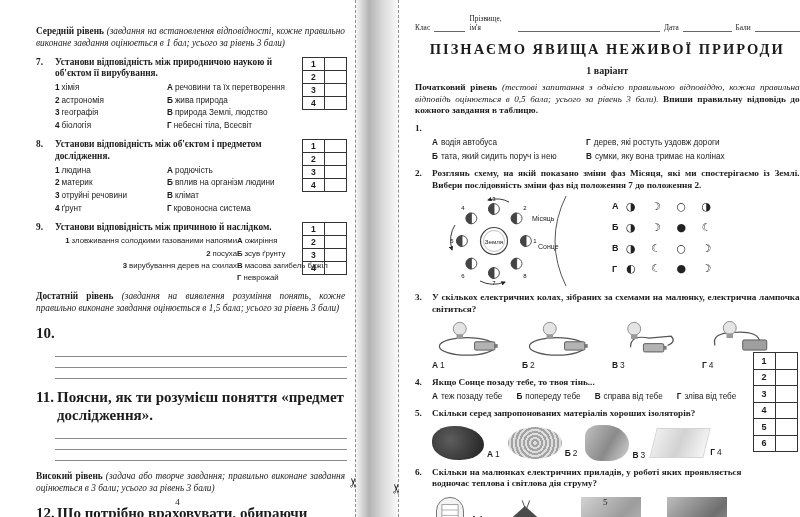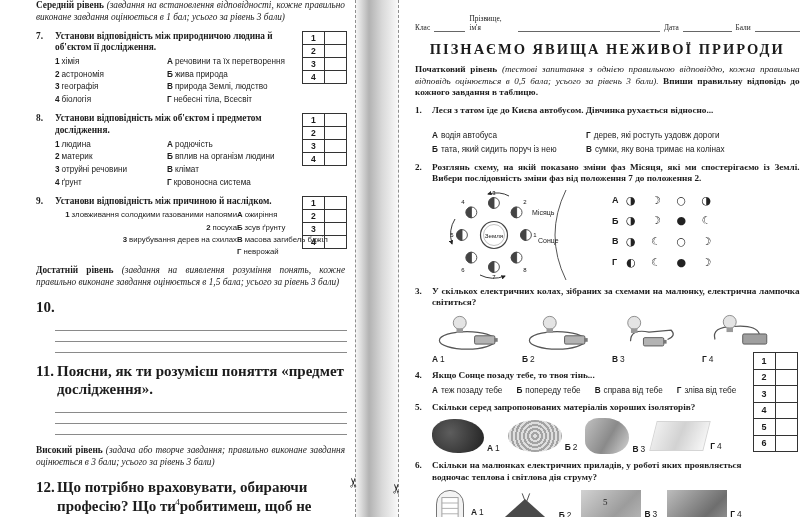--- a/index.html
+++ b/index.html
@@ -2,21 +2,21 @@
 <html><head>
 <meta charset="utf-8">
 <style>
   html,body{margin:0;padding:0;}
   body{width:800px;height:517px;background:#ffffff;position:relative;overflow:hidden;
        font-family:"Liberation Serif",serif;color:#1c1c1c;}
   .spread{position:absolute;inset:0;display:flex;}
 
   
   .page{box-sizing:border-box;background:#fff;position:relative;}
-  .page-left{width:388px;padding:0 6px 0 36px;}
+  .page-left{width:388px;padding:26px 6px 0 36px;}
   .page-right{flex:1;padding:14px 12px 0 16px;}
 
   
   .gutter{width:44px;position:relative;flex:0 0 44px;
     background:linear-gradient(to right,#fbfbfb 0%,#b3b3b3 32%,#d9d9d9 62%,#fbfbfb 100%);}
   .cutline{position:absolute;top:0;bottom:0;width:0;border-left:1px dashed #8f8f8f;}
   .cut-a{left:0;} .cut-b{right:0;}
   .scissors{position:absolute;left:-8px;font-size:13px;color:#222;display:inline-block;
     transform:rotate(-90deg);background:transparent;line-height:1;}
   .sc-a{bottom:28px;} .sc-b{bottom:22px;}
@@ -108,21 +108,21 @@
   <div class="page page-left">
 
     <div class="level">
       <b>Середній рівень</b>
       <i>(завдання на встановлення відповідності, кожне правильно виконане завдання оцінюється в 1 бал; усього за рівень 3 бали)</i>
     </div>
 
     <div class="task">
       <div class="task-head">
         <span class="tnum">7.</span>
-        <span>Установи відповідність між природничою людина й об'єктом її дослідження.</span>
+        <span>Установи відповідність між природничою наукою й об'єктом її вирубування.</span>
       </div>
       <div class="match t78">
         <div class="col col1">
           <div class="mi"><b>1</b><span>хімія</span></div>
           <div class="mi"><b>2</b><span>астрономія</span></div>
           <div class="mi"><b>3</b><span>географія</span></div>
           <div class="mi"><b>4</b><span>біологія</span></div>
         </div>
         <div class="col col2">
           <div class="mi"><b>А</b><span>речовини та їх перетворення</span></div>
@@ -292,31 +292,31 @@
       <span class="blk blk-class"></span>
       <span>Прізвище, ім'я</span>
       <span class="blk blk-name"></span>
       <span>Дата</span>
       <span class="blk blk-date"></span>
       <span>Бали</span>
       <span class="blk blk-score"></span>
     </div>
 
     <div class="rp-title">ПІЗНАЄМО ЯВИЩА НЕЖИВОЇ ПРИРОДИ</div>
+    <div class="rp-variant">1 варіант</div>
 
     <div class="rp-intro">
       <b>Початковий рівень</b>
       <i>(тестові запитання з однією правильною відповіддю, кожна правильна відповідь оцінюється в 0,5 бала; усього за рівень 3 бали).</i>
       <b>Впиши правильну відповідь до кожного завдання в таблицю.</b>
     </div>
 
     <div class="q">
       <span class="qn">1.</span>
       <div class="qbody">
-        <span class="qt">Леся з татом їде до Києва автобусом. Дівчинка рухається відносно...</span>
         <div class="optgrid">
           <div class="opt"><span class="k">А</span><span>водія автобуса</span></div>
           <div class="opt"><span class="k">Б</span><span>тата, який сидить поруч із нею</span></div>
           <div class="opt"><span class="k">Г</span><span>дерев, які ростуть уздовж дороги</span></div>
           <div class="opt"><span class="k">В</span><span>сумки, яку вона тримає на колінах</span></div>
         </div>
       </div>
     </div>
 
     <div class="q">

